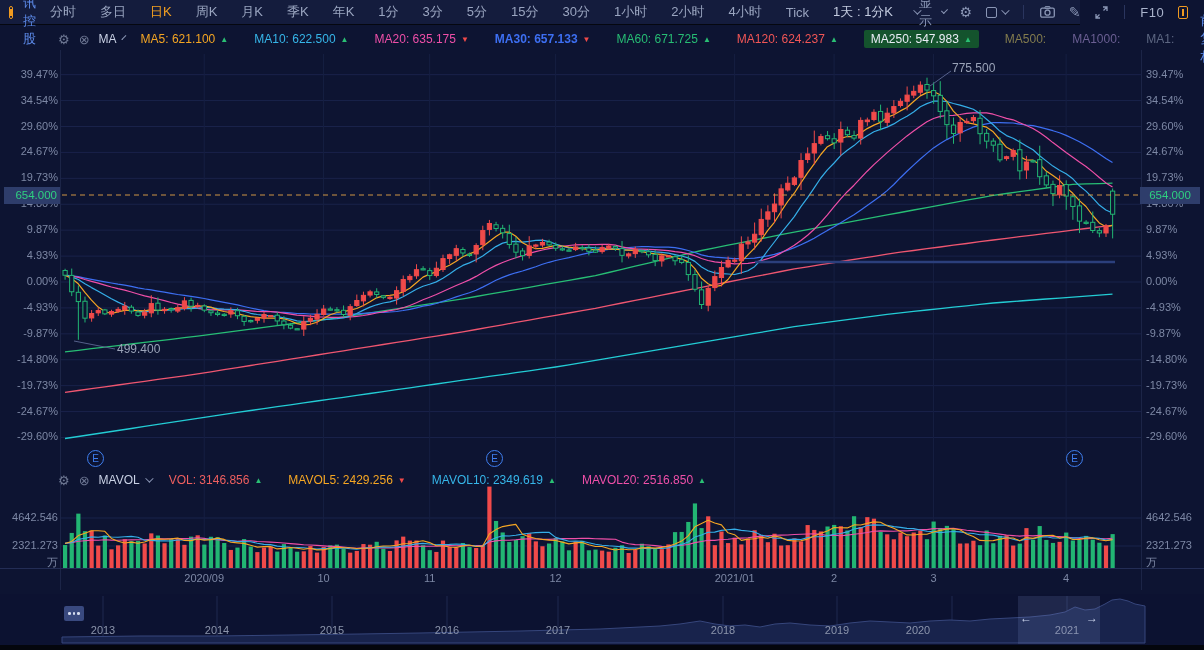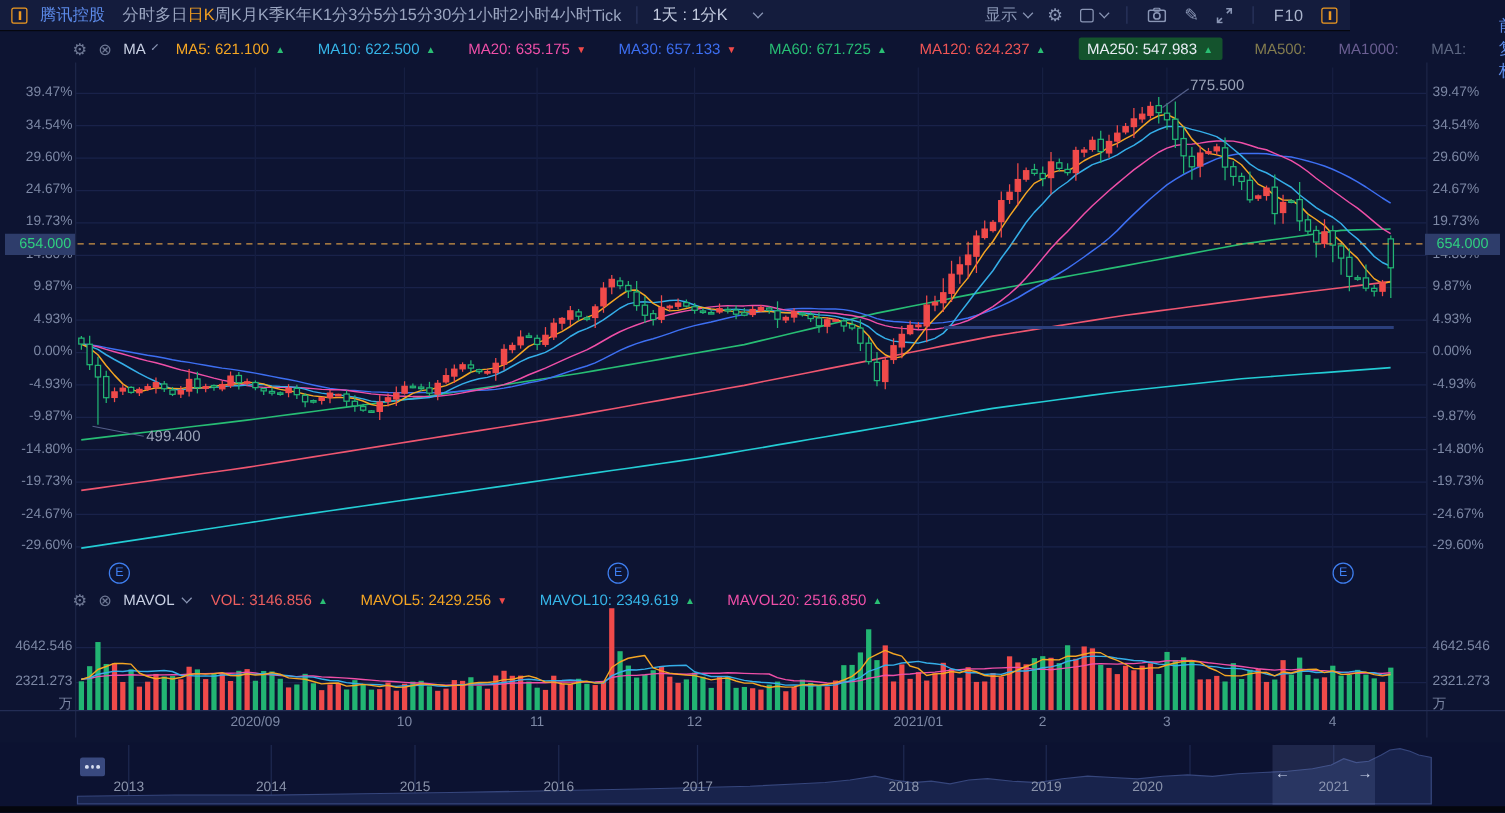--- a/index.html
+++ b/index.html
@@ -9,21 +9,21 @@
   #cv { position:absolute; left:0; top:0; z-index:0; }
 
   
   .topbar { position:absolute; left:0; top:0; width:1080px; height:25px; background:#141c3d;
             border-bottom:1px solid #05070f; display:flex; align-items:center; z-index:5;
             font-size:13px; color:#9aa5c0; }
   .win-ico { width:13px; height:13px; border:1.5px solid #f09a20; border-radius:2px; margin:0 10px 0 9px;
              display:flex; align-items:center; justify-content:center; }
   .win-ico i { display:block; width:2px; height:7px; background:#f09a20; }
   .symbol { color:#5d8bea; margin-right:14px; }
-  .periods { display:flex; align-items:center; }
+  .periods { display:flex; align-items:center; gap:24px; }
   .period { cursor:pointer; white-space:nowrap; }
   .period.active { color:#f5a020; }
   .vdiv { width:1px; height:14px; background:#2a355e; margin:0 12px; }
   .combo { color:#c3cbdf; display:flex; align-items:center; gap:20px; white-space:nowrap; }
   .chev { display:inline-block; width:6px; height:6px; border-right:1.5px solid #8a96b5;
           border-bottom:1.5px solid #8a96b5; transform:rotate(45deg) translateY(-2px); }
   .tb-right { margin-left:auto; display:flex; align-items:center; gap:14px; padding-right:10px; }
   .tb-ic { color:#8a96b5; font-size:14px; display:flex; align-items:center; gap:4px; cursor:pointer; }
   .sq { width:11px; height:11px; border:1.5px solid #8a96b5; border-radius:2px; }
   .f10 { color:#aab4cc; font-size:13px; letter-spacing:0.5px; }
@@ -681,21 +681,21 @@
         </span>
         <span class="ind-item">
           <span style="color: rgb(54, 182, 233);">MA10: 622.500</span>
           <span class="tri up">▲</span>
         </span>
         <span class="ind-item">
           <span style="color: rgb(239, 79, 168);">MA20: 635.175</span>
           <span class="tri down">▼</span>
         </span>
         <span class="ind-item">
-          <span style="color: rgb(61, 111, 242);">MA30: 657.133</span>
+          <span style="color: rgb(61, 111, 242); font-weight: bold;">MA30: 657.133</span>
           <span class="tri down">▼</span>
         </span>
         <span class="ind-item">
           <span style="color: rgb(39, 189, 116);">MA60: 671.725</span>
           <span class="tri up">▲</span>
         </span>
         <span class="ind-item">
           <span style="color: rgb(242, 86, 86);">MA120: 624.237</span>
           <span class="tri up">▲</span>
         </span>

